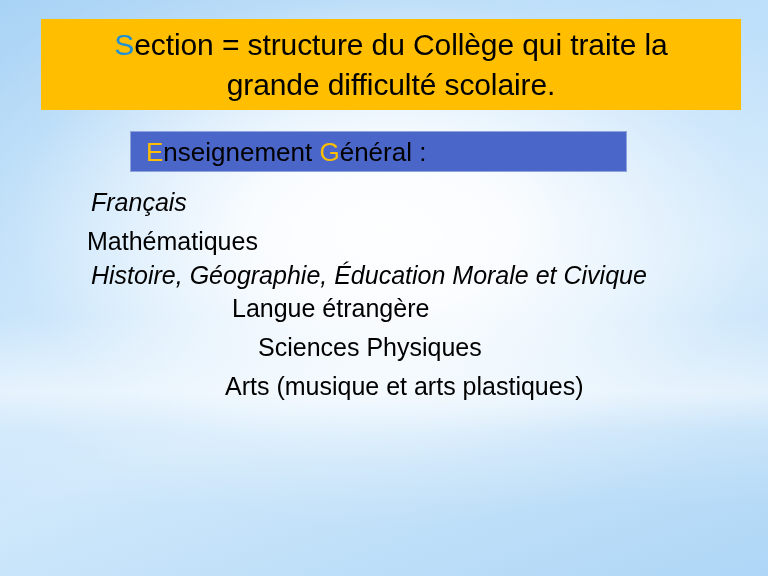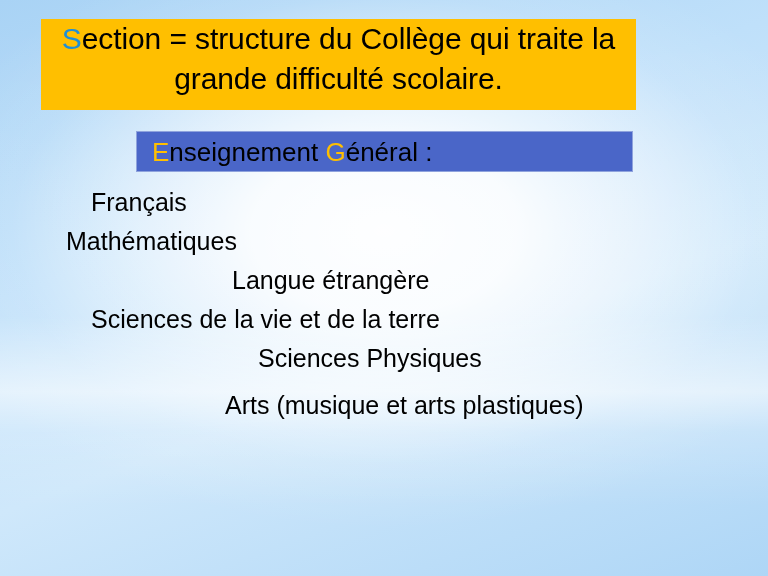--- a/index.html
+++ b/index.html
@@ -36,29 +36,29 @@
         rgba(255,255,255,0.12) 78%,
         rgba(255,255,255,0.00) 100%),
       linear-gradient(160deg, #a9d3f5 0%, #bfe0fa 35%, #cfe8fb 60%, #aed6f6 100%);
   }
 
   
   #title-banner {
     position: absolute;
     left: 41px;
     top: 19px;
-    width: 595px;
+    width: 700px;
     height: 91px;
     background: #ffbf00;
     display: flex;
-    align-items: flex-start;
+    align-items: center;
     justify-content: center;
     text-align: center;
     box-sizing: border-box;
-    padding: 0 10px;
+    padding: 14px 10px;
   }
 
   #title-text {
     font-size: 30px;
     line-height: 40px;
     color: #000000;
     letter-spacing: -0.1px;
     white-space: pre-line;
   }
 
@@ -70,21 +70,20 @@
     position: absolute;
     left: 130px;
     top: 131px;
     width: 497px;
     height: 41px;
     background: #4a66c8;
     border: 1px solid #8fa3dd;
     box-sizing: border-box;
     display: flex;
     align-items: center;
-    margin-left: 6px;
   }
 
   #subheading-text {
     font-size: 26px;
     line-height: 30px;
     color: #000000;
     padding-left: 15px;
     white-space: nowrap;
   }
 
@@ -97,23 +96,23 @@
   }
 
   .body-line {
     font-size: 25px;
     line-height: 39px;
     color: #000000;
     white-space: pre-wrap;
     padding-right: 20px;
   }
 
-  .indent-0 { padding-left: 91px; }
-  .indent-1 { padding-left: 66px; }
-  .indent-2 { padding-left: 225px; margin-top: 8px; }
+  .indent-0 { padding-left: 91px; font-style: italic; }
+  .indent-1 { padding-left: 87px; }
+  .indent-2 { padding-left: 225px; }
   .indent-3 { padding-left: 232px; }
   .indent-4 { padding-left: 258px; }
 
   .tight { line-height: 28px; }
 </style>
 </head>
 <body>
 
 <div id="slide">
 
@@ -122,19 +121,19 @@
 <span>grande difficulté scolaire.</span></div>
   </div>
 
   <div id="subheading-box">
     <div id="subheading-text"><span class="accent-gold">E</span><span>nseignement </span><span class="accent-gold">G</span><span>énéral :</span></div>
   </div>
 
   <div id="body-list">
     <div class="body-line indent-0">Français</div>
     <div class="body-line indent-1">Mathématiques</div>
+    <div class="body-line indent-0 tight">Histoire, Géographie, Éducation Morale et Civique</div>
     <div class="body-line indent-3">Langue étrangère</div>
-    <div class="body-line indent-0">Sciences de la vie et de la terre</div>
     <div class="body-line indent-4">Sciences Physiques</div>
     <div class="body-line indent-2">Arts (musique et arts plastiques)</div>
   </div>
 
 </div>
 
 </body></html>

